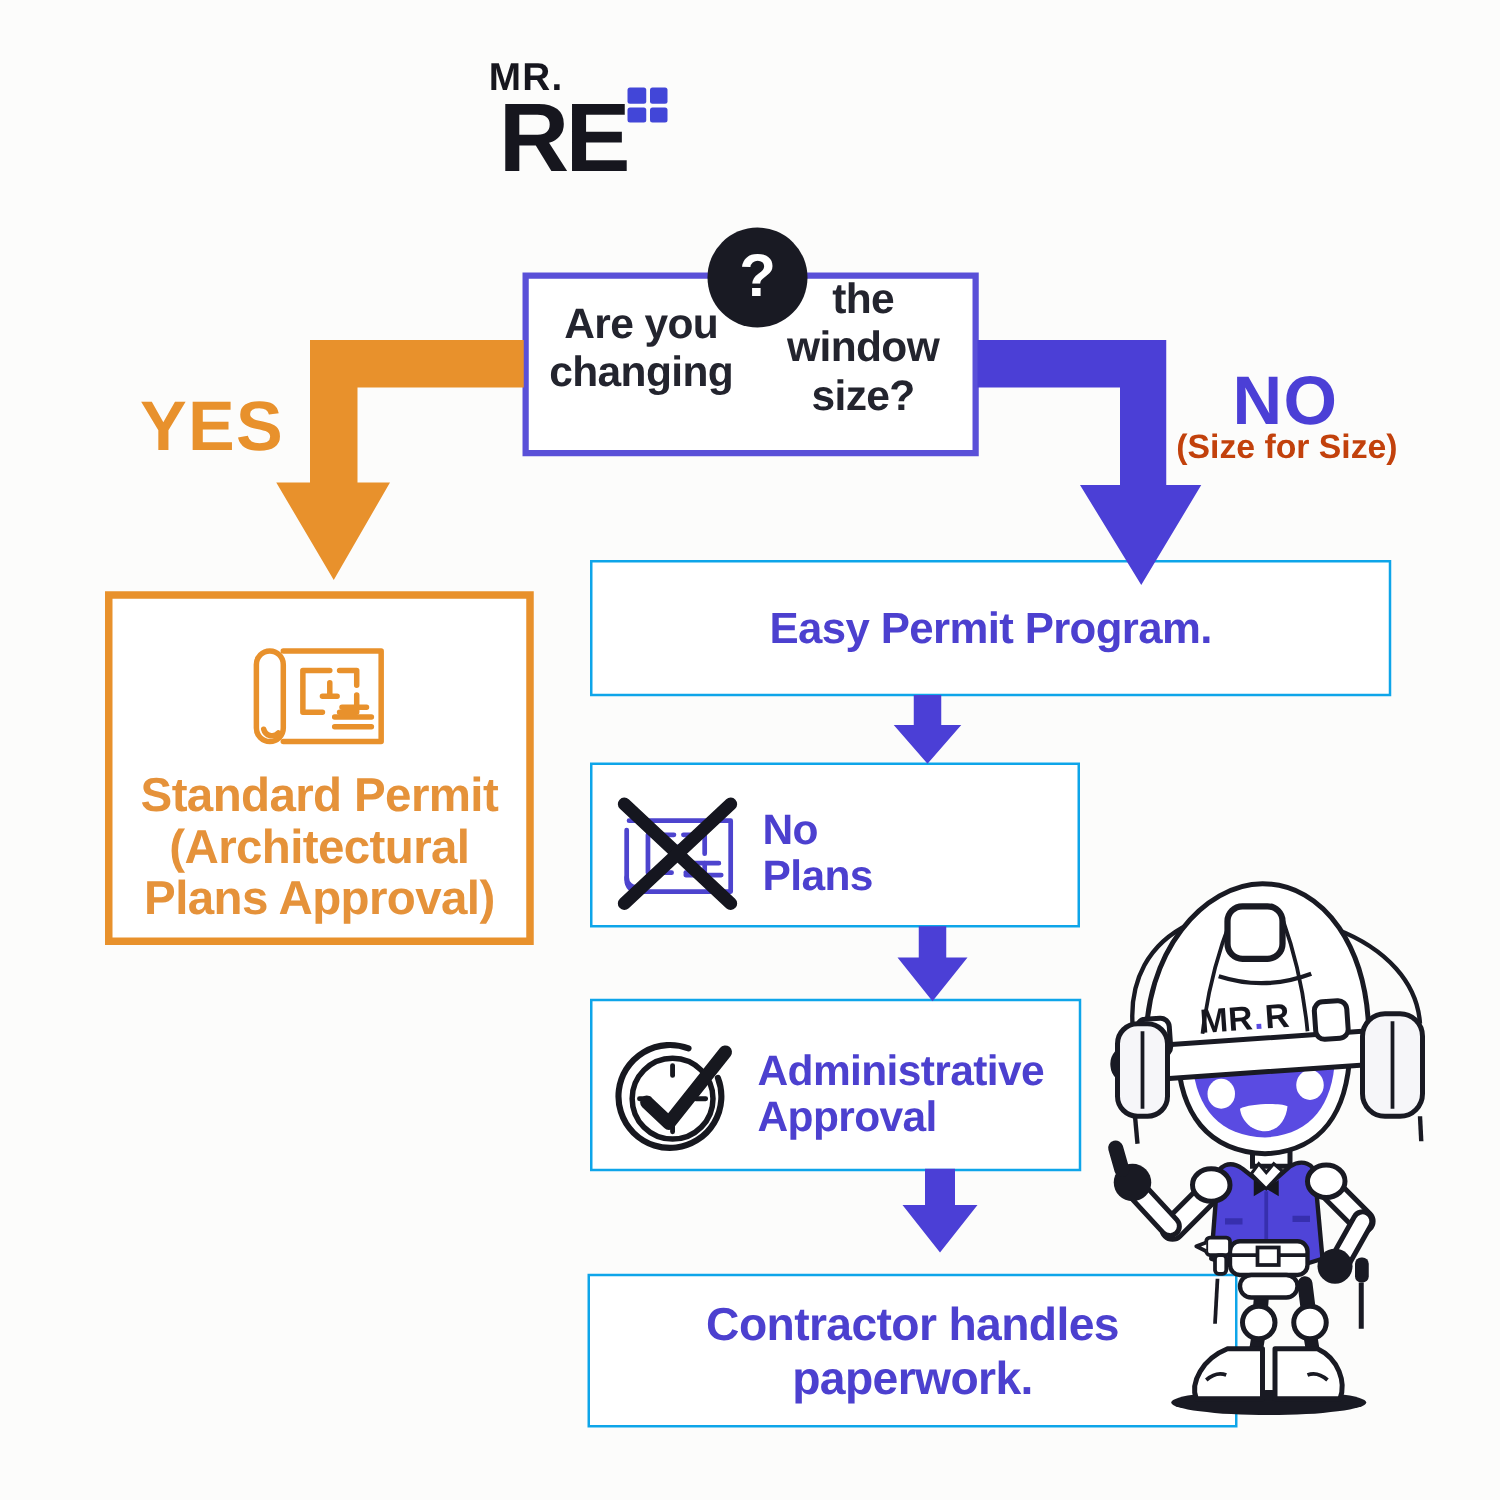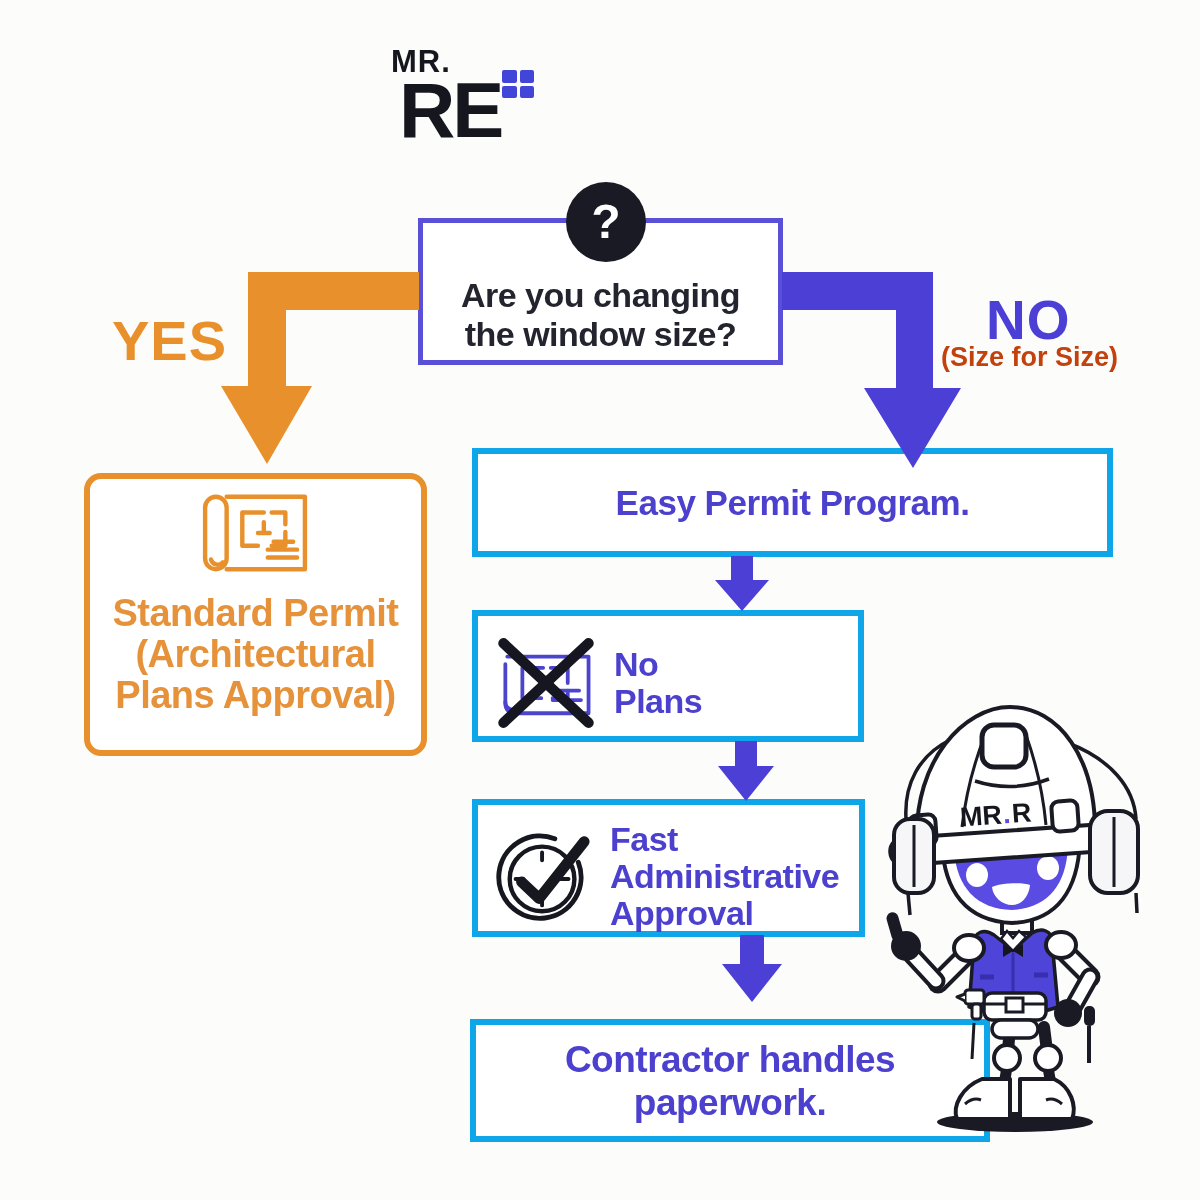--- a/index.html
+++ b/index.html
@@ -11,36 +11,36 @@
   .abs{position:absolute;}
   
   .logo-top{left:391px;top:44px;font-size:31px;font-weight:900;letter-spacing:1px;color:#16161e;}
   .logo-row{left:399px;top:70px;display:flex;align-items:flex-start;}
   .logo-word{font-size:78px;line-height:80px;font-weight:900;letter-spacing:-3px;color:#16161e;}
   .logo-window{width:32px;height:28px;margin:0 3px 6px 1px;display:grid;
     grid-template-columns:1fr 1fr;grid-template-rows:1fr 1fr;gap:3px;}
   .logo-window span{background:#4246d8;border-radius:2px;}
   
   .q-box{left:418px;top:218px;width:365px;height:147px;border:5px solid #5a50d8;
-    background:#fff;box-sizing:border-box;display:flex;flex-direction:column;
-    justify-content:flex-end;align-items:center;padding-bottom:6px;}
+    background:#fff;box-sizing:border-box;display:flex;flex-direction:row;
+    justify-content:flex-end;align-items:center;padding-bottom:26px;}
   .q-line{font-size:34px;line-height:39px;font-weight:800;color:#23242e;letter-spacing:-0.5px;text-align:center;}
   .q-circle{left:566px;top:182px;width:80px;height:80px;border-radius:50%;background:#191a23;
     display:flex;align-items:center;justify-content:center;}
   .q-mark{color:#fff;font-size:48px;font-weight:900;line-height:1;}
   
   .yes-label{left:112px;top:308px;font-size:56px;font-weight:900;color:#e8912c;letter-spacing:1px;}
   .no-label{left:986px;top:288px;font-size:55px;font-weight:900;color:#4b3fd6;letter-spacing:1px;}
   .no-sub{left:941px;top:342px;font-size:27px;font-weight:700;color:#c2410c;}
   
   .fbox{background:#fff;box-sizing:border-box;}
-  .p-border{border:6px solid #0ea5e9;}
+  .p-border{border:2px solid #0ea5e9;}
   .o-border{border:6px solid #e8912c;}
   .std-box{left:84px;top:473px;width:343px;height:283px;display:flex;flex-direction:column;
-    align-items:center;padding-top:8px;border-radius:17px;}
+    align-items:center;padding-top:32px;}
   .std-lines{margin-top:14px;text-align:center;font-size:38px;line-height:41px;font-weight:800;color:#e5923a;letter-spacing:-0.5px;}
   .easy-box{left:472px;top:448px;width:641px;height:109px;display:flex;align-items:center;justify-content:center;}
   .easy-label{font-size:35px;font-weight:800;color:#4c40cf;letter-spacing:-0.5px;}
   .icon-row{display:flex;align-items:center;}
   .np-box{left:472px;top:610px;width:392px;height:132px;padding:14px 0 0 16px;}
   .fa-box{left:472px;top:799px;width:393px;height:138px;padding:16px 0 0 18px;}
   .side-lines{font-size:34px;line-height:37px;font-weight:800;color:#4c40cf;letter-spacing:-0.5px;margin-left:16px;}
   .ct-box{left:470px;top:1000px;width:520px;height:123px;display:flex;flex-direction:column;
     justify-content:center;align-items:center;margin-top:19px;}
   .ct-line{font-size:37px;line-height:43px;font-weight:800;color:#4c40cf;letter-spacing:-0.5px;text-align:center;}
@@ -121,21 +121,20 @@
   <div class="abs fbox p-border fa-box icon-row">
     <svg width="98" height="98" viewBox="0 0 100 100">
       <g fill="none" stroke="#17181f" stroke-linecap="round" stroke-linejoin="round">
         <path d="M84,36 A42,42 0 1 1 60,12" stroke-width="5"></path>
         <circle cx="47" cy="53" r="33" stroke-width="4.5"></circle>
         <path d="M47,26 V34 M47,72 V80 M20,53 H28 M66,53 H74" stroke-width="4"></path>
         <path d="M26,56 L44,73 L90,15" stroke-width="11"></path>
       </g>
     </svg>
     <div class="side-lines">
-      <div>Fast</div>
       <div>Administrative</div>
       <div>Approval</div>
     </div>
   </div>
 
   <div class="abs fbox p-border ct-box">
     <div class="ct-line">Contractor handles</div>
     <div class="ct-line">paperwork.</div>
   </div>
 

